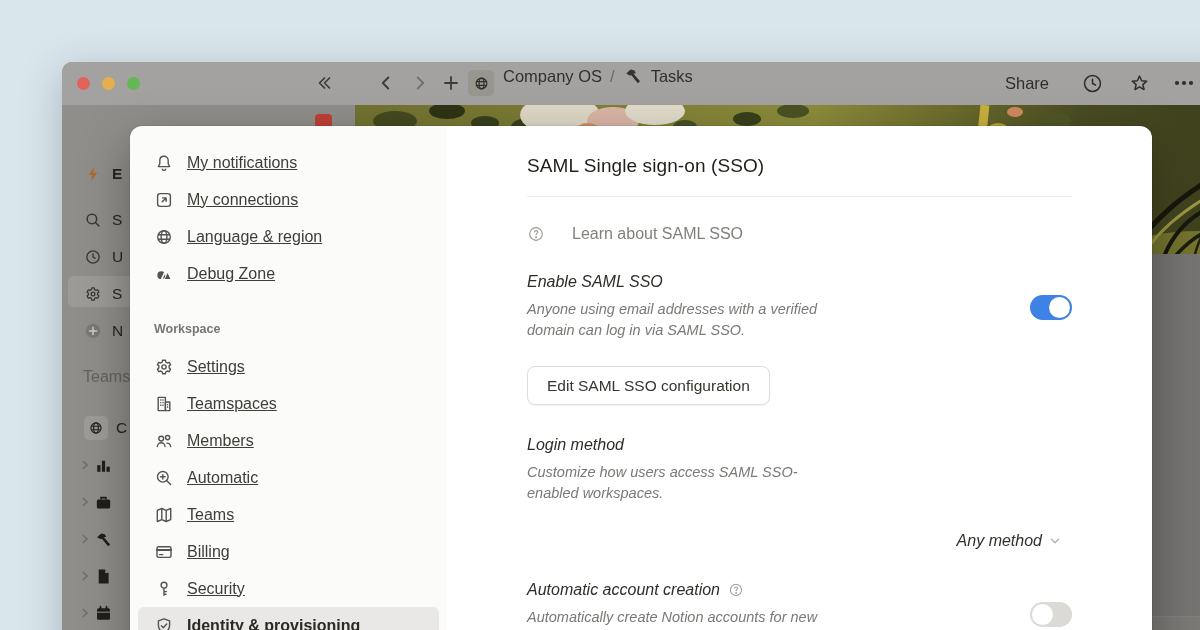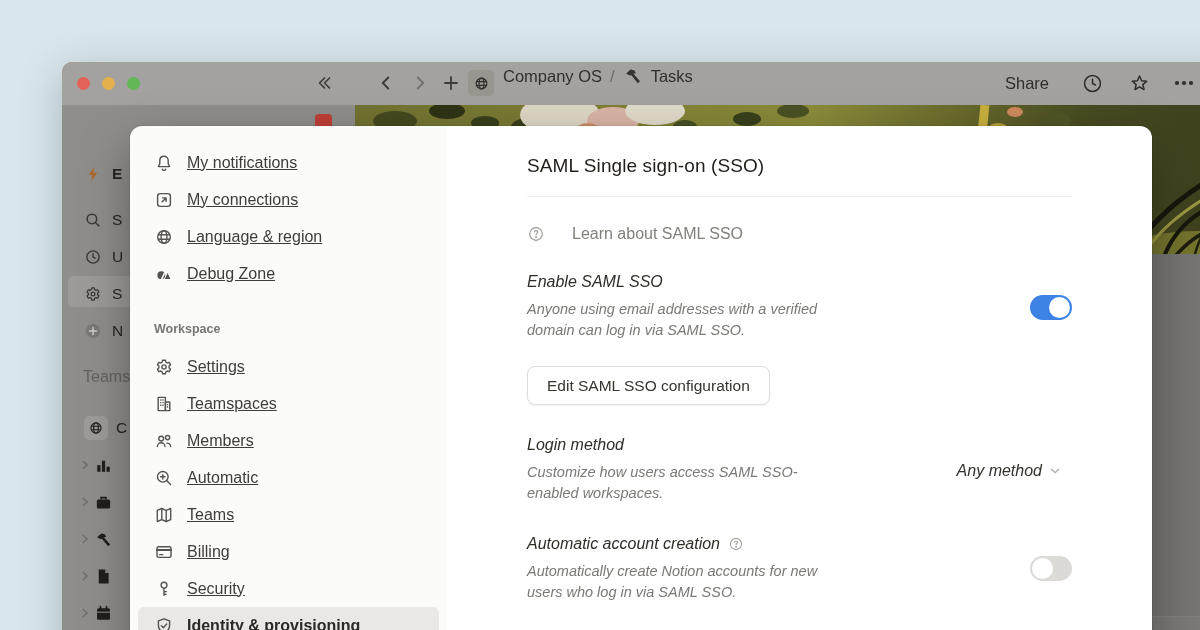--- a/index.html
+++ b/index.html
@@ -62,21 +62,21 @@
   .m-title { margin-top:27px; font-size:19px; line-height:26px; font-weight:400; color:#221f1b; letter-spacing:.1px; }
   .m-div { margin-top:17px; height:1px; background:#ebeae8; }
   .learn { margin-top:28px; display:flex; align-items:center; gap:27px; font-size:16px; color:#81807b; }
   .learn .qic { width:18px; height:18px; color:#9b9a95; display:flex; }
   .sec { display:flex; align-items:flex-start;font-style:italic; }
   .sec .col { max-width:340px; }
   .sec .right { margin-left:auto; }
   .sec-title { font-size:16px; color:#2f2d28; line-height:22px; display:flex; align-items:center; gap:8px; }
   .sec-desc { margin-top:6px; max-width:300px; font-size:14.5px; line-height:21px; color:#7b7975; }
   .sec-enable { margin-top:28px; }
-  .sec-login { margin-top:29px; }
+  .sec-login { margin-top:29px;flex-direction:column; }
   .sec-auto { margin-top:29px;gap:44px; }
 
   .toggle { width:42px; height:25px; border-radius:13px; position:relative; cursor:pointer; flex:none; }
   .toggle::after { content:""; position:absolute; top:2px; width:21px; height:21px; border-radius:50%; background:#ffffff; }
   .toggle[data-state="on"] { background:#3d82e4; }
   .toggle[data-state="on"]::after { right:2px; }
   .toggle[data-state="off"] { background:#dbdad7; }
   .toggle[data-state="off"]::after { left:2px; }
   .tg-enable { margin-top:24px; }
   .tg-auto { margin-top:23px; }

